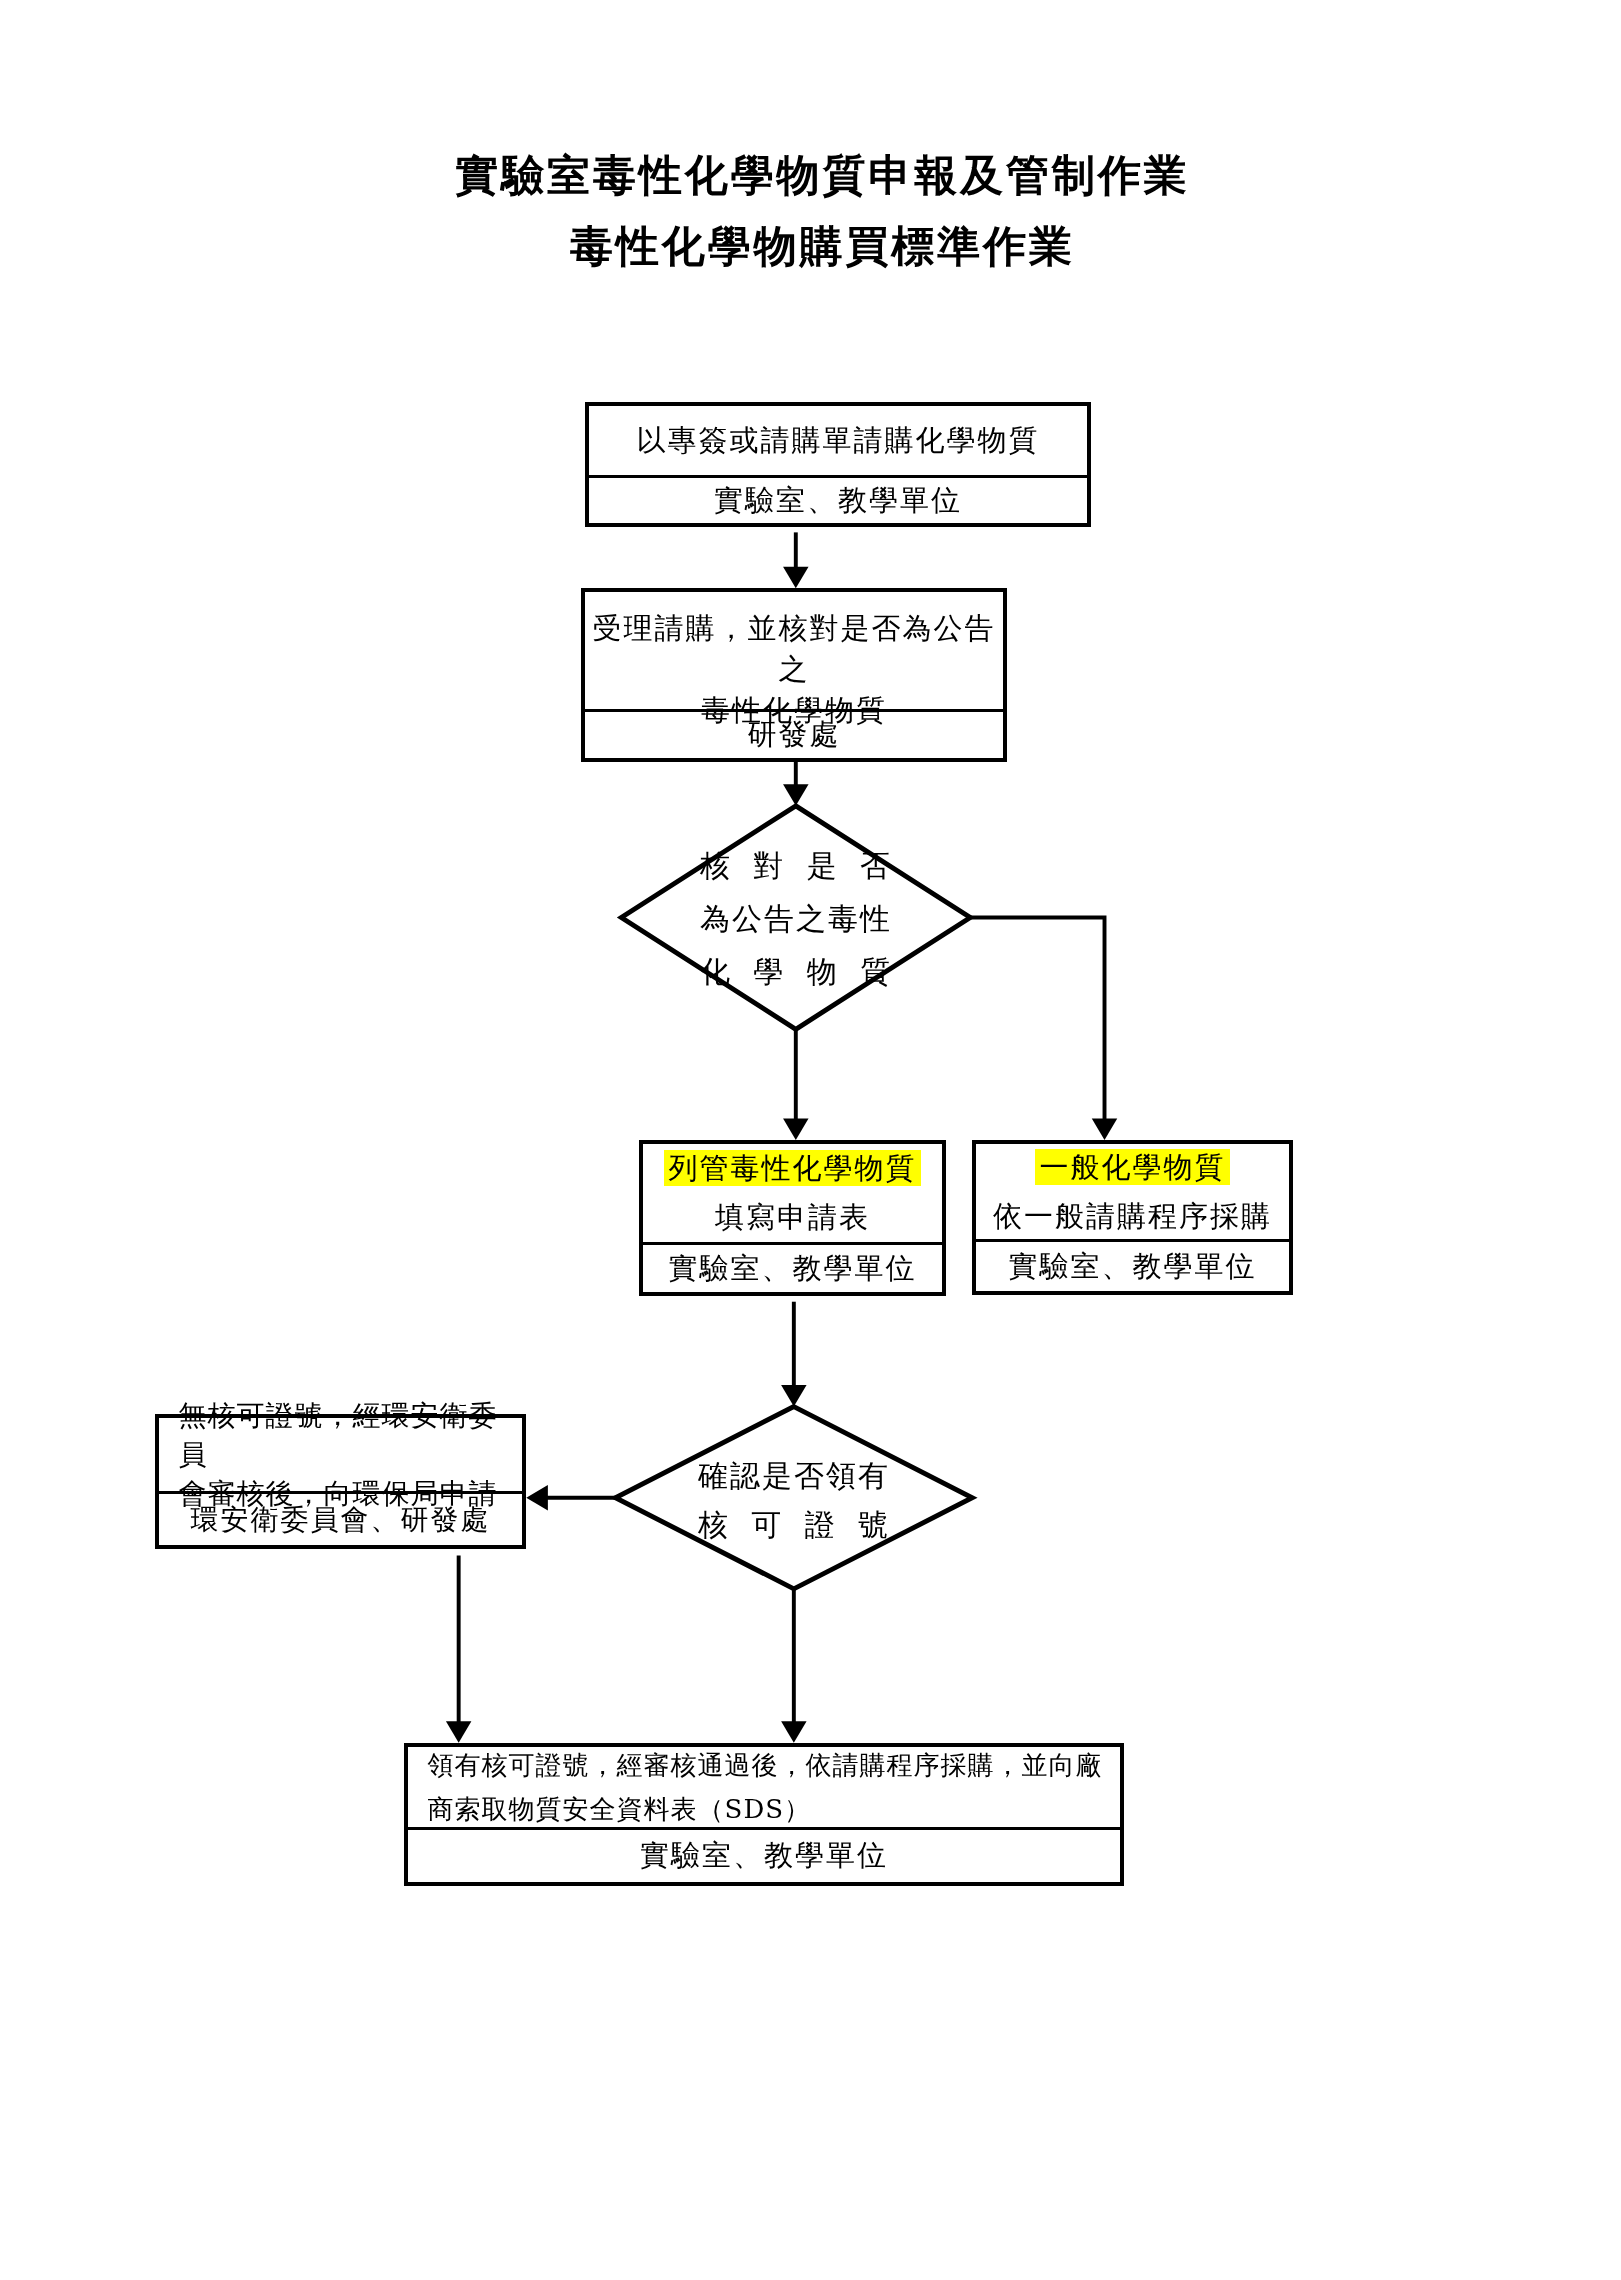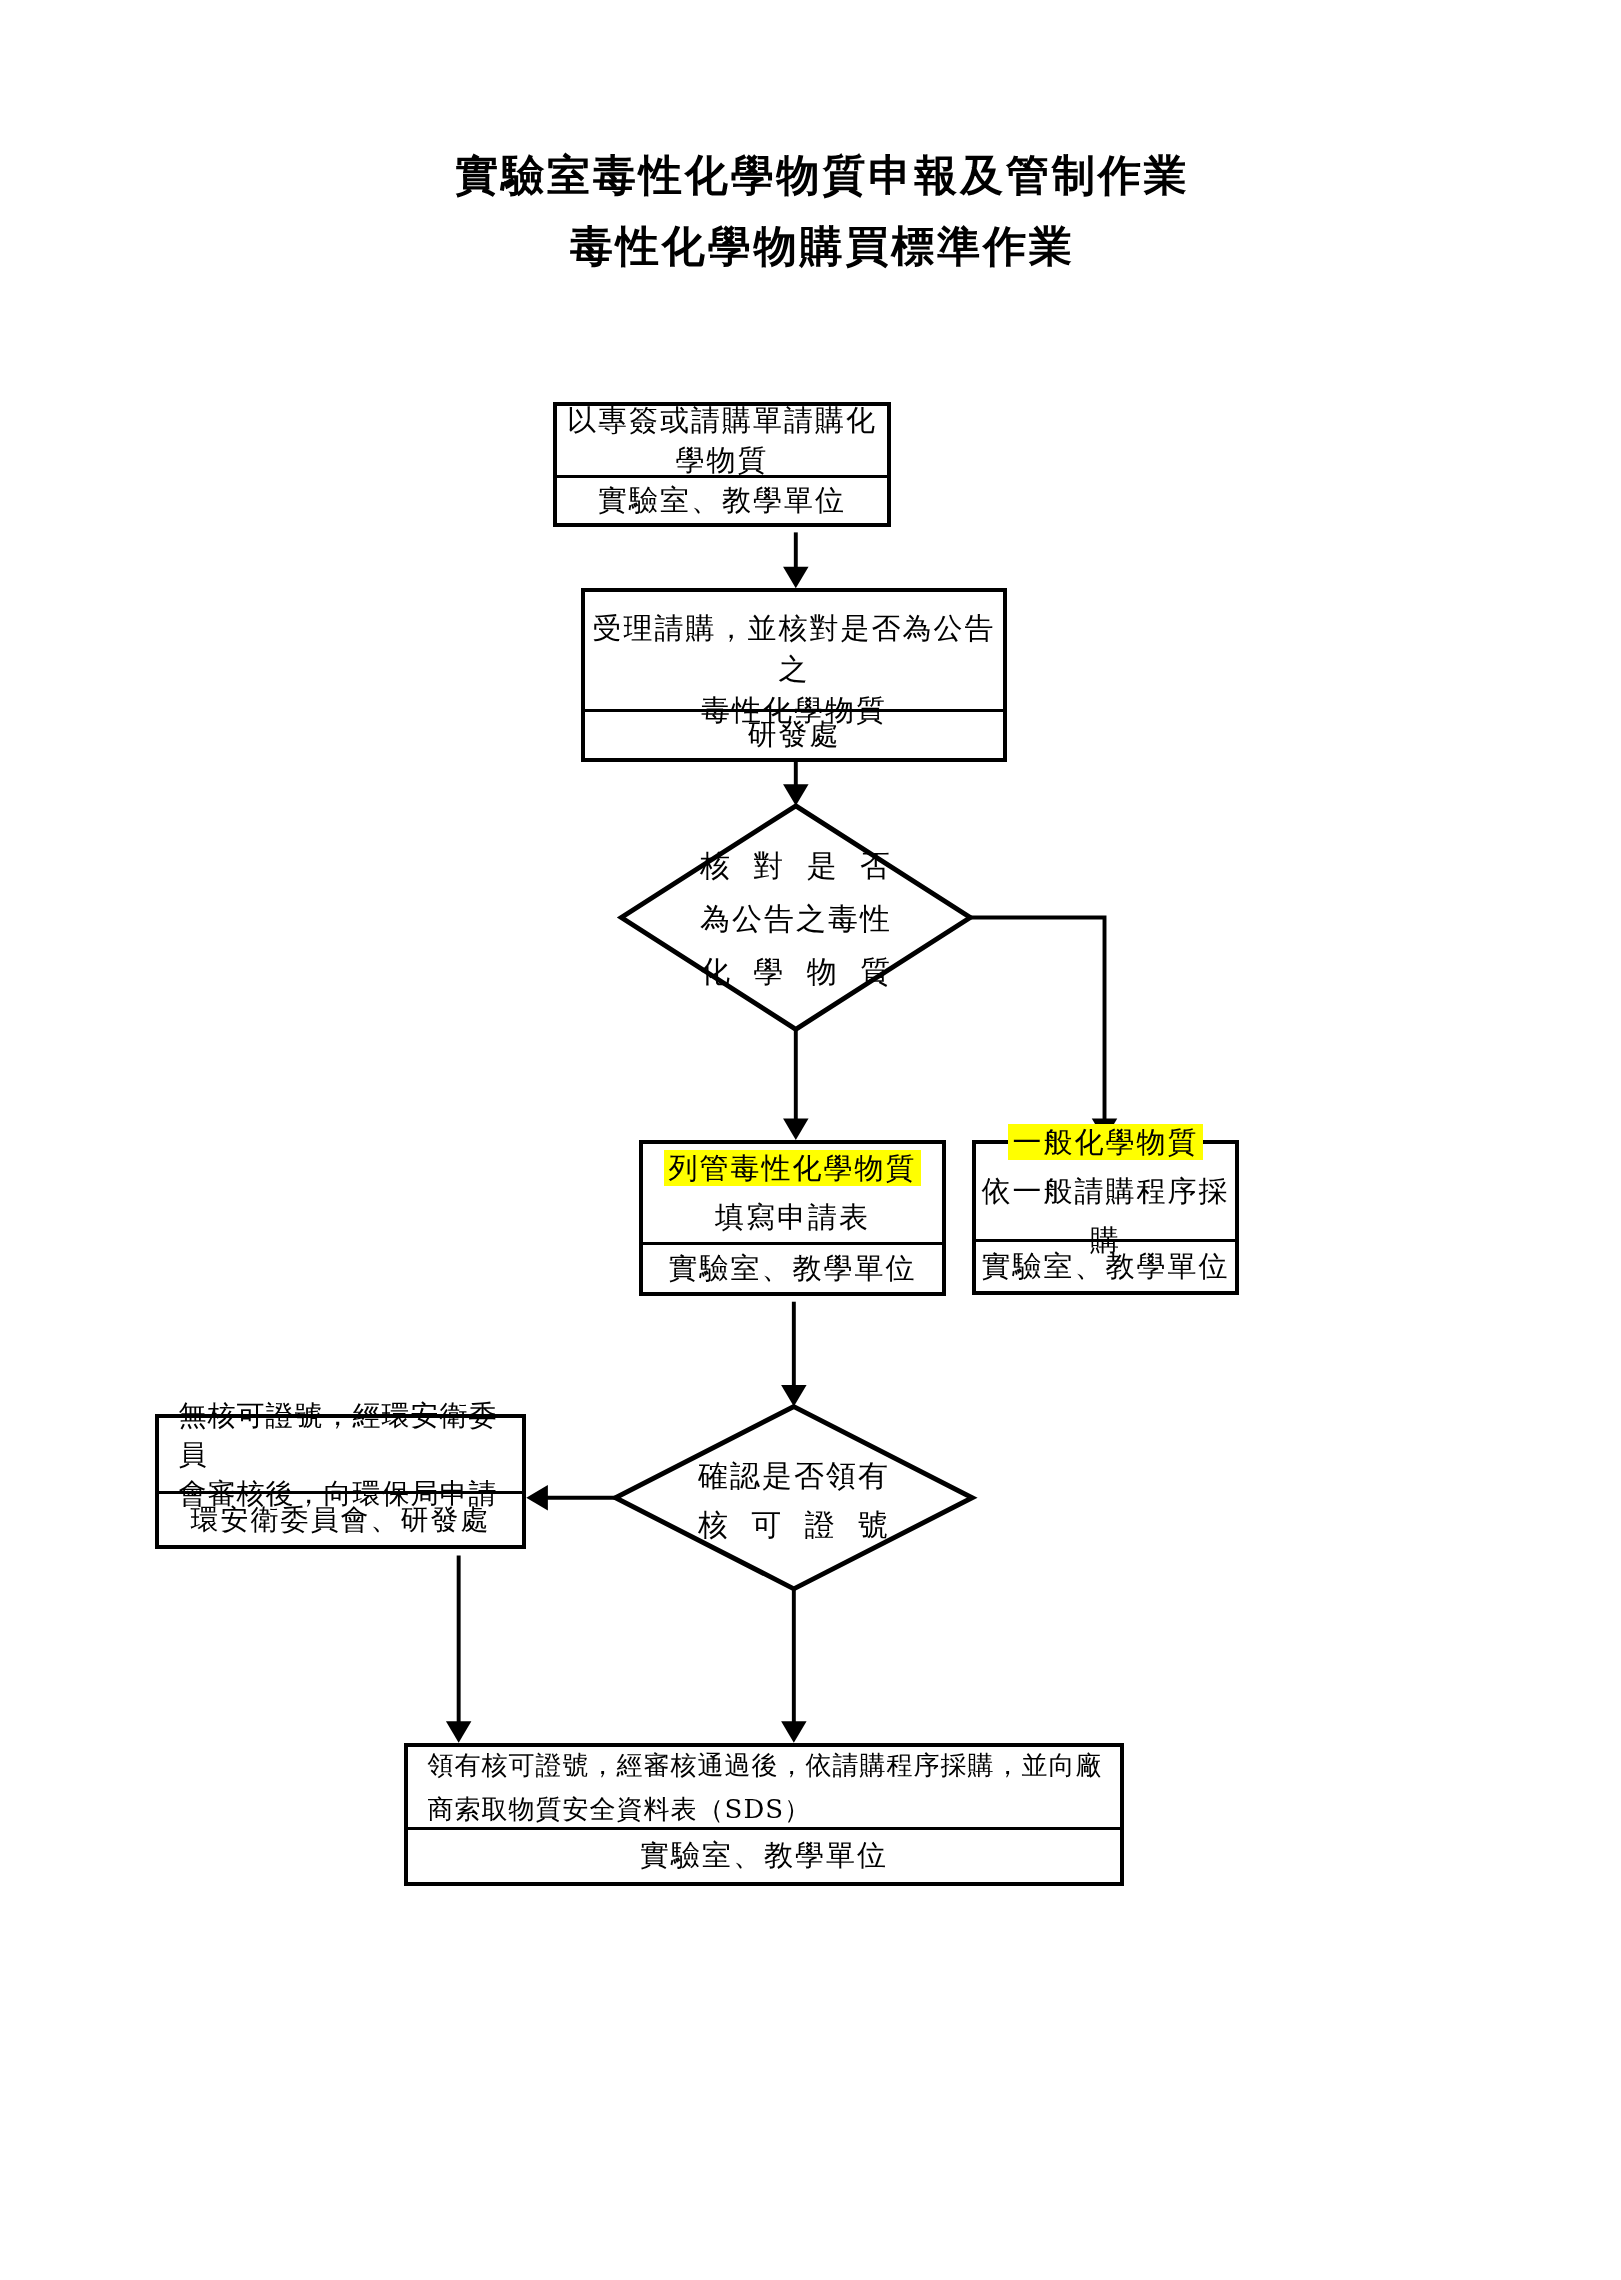--- a/index.html
+++ b/index.html
@@ -105,21 +105,21 @@
       <line x1="468" y1="1587" x2="468" y2="1758"></line>
       <polygon class="head" points="468,1778 455,1756 481,1756"></polygon>
     </g>
 
     <g>
       <line x1="810" y1="1621" x2="810" y2="1758"></line>
       <polygon class="head" points="810,1778 797,1756 823,1756"></polygon>
     </g>
   </svg>
 
-  <div class="node" style="left:553px; top:402px; width:338px;">
+  <div class="node" style="left:585px; top:402px; width:506px;">
     <div class="node-main" style="height:72px;">
       <span class="line">以專簽或請購單請購化學物質</span>
     </div>
     <div class="node-dept" style="height:45px;">實驗室、教學單位</div>
   </div>
 
   <div class="node" style="left:581px; top:588px; width:426px;">
     <div class="node-main lh42" style="height:82px;">
       <span class="line">受理請購，並核對是否為公告之</span>
       <span class="line">毒性化學物質</span>
@@ -134,21 +134,21 @@
   </div>
 
   <div class="node" style="left:639px; top:1140px; width:307px;">
     <div class="node-main lh50" style="height:101px;">
       <span class="line"><span class="hl">列管毒性化學物質</span></span>
       <span class="line spread">填寫申請表</span>
     </div>
     <div class="node-dept" style="height:47px;">實驗室、教學單位</div>
   </div>
 
-  <div class="node" style="left:972px; top:1140px; width:267px;">
+  <div class="node" style="left:972px; top:1140px; width:321px;">
     <div class="node-main lh50" style="height:98px;">
       <span class="line"><span class="hl">一般化學物質</span></span>
       <span class="line">依一般請購程序採購</span>
     </div>
     <div class="node-dept" style="height:49px;">實驗室、教學單位</div>
   </div>
 
   <div id="decision2" class="diamond-label">
     <span class="line">確認是否領有</span>
     <span class="line spread">核 可 證 號</span>

